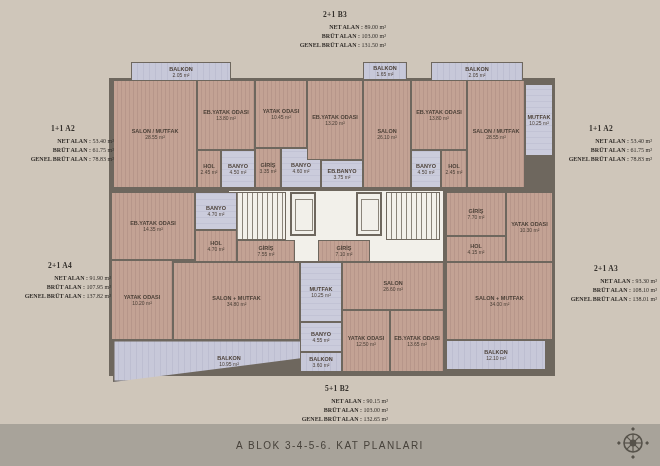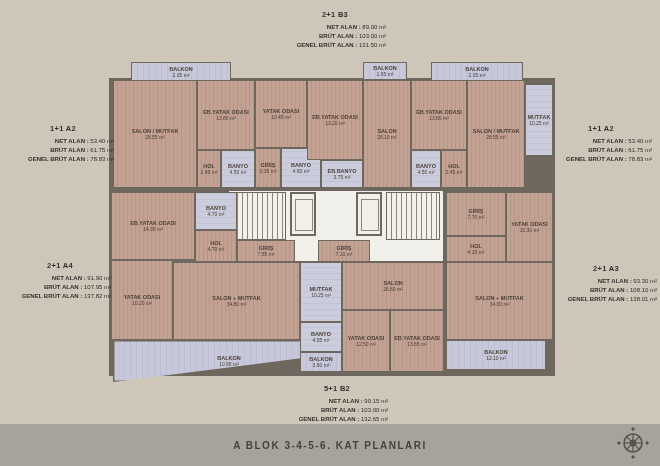--- a/index.html
+++ b/index.html
@@ -10,21 +10,21 @@
   }
   #stage{position:absolute;inset:0;}
   
   .bottom-strip{
     position:absolute;left:0;right:0;top:424px;height:42px;
     background:#a8a39a;
   }
   .plan-title{
     position:absolute;left:0;right:0;top:440px;
     text-align:center;font-size:10px;letter-spacing:1.5px;
-    color:#47423b;font-weight:bold;
+    color:#47423b;font-weight:normal;
   }
   .compass{position:absolute;left:616px;top:426px;width:34px;height:34px;}
   
   .building-bg{
     position:absolute;left:109px;top:78px;width:446px;height:298px;
     background:#6e675e;
   }
   .room{
     position:absolute;box-sizing:border-box;
     border:1.5px solid #6e675e;
@@ -60,21 +60,21 @@
     position:absolute;box-sizing:border-box;border:2px solid #6e675e;
     background:#f2f0ea;
   }
   .elevator::after{
     content:"";position:absolute;left:15%;top:12%;width:70%;height:76%;
     border:1px solid #8a847a;
   }
   
   .apt-label{
     position:absolute;width:130px;transform:translateX(-50%);
-    color:#332f2b;text-align:center;
+    color:#332f2b;text-align:center;font-family:Liberation Serif, serif;
   }
   .apt-label .apt-name{font-size:7.5px;font-weight:bold;margin-bottom:4px;letter-spacing:.3px;}
   .apt-label .apt-row{font-size:6px;line-height:1.5;text-align:right;padding-right:14px;}
   .apt-label .apt-row b{font-weight:bold;}
 </style>
 </head>
 <body>
 
 <div id="stage">
 

